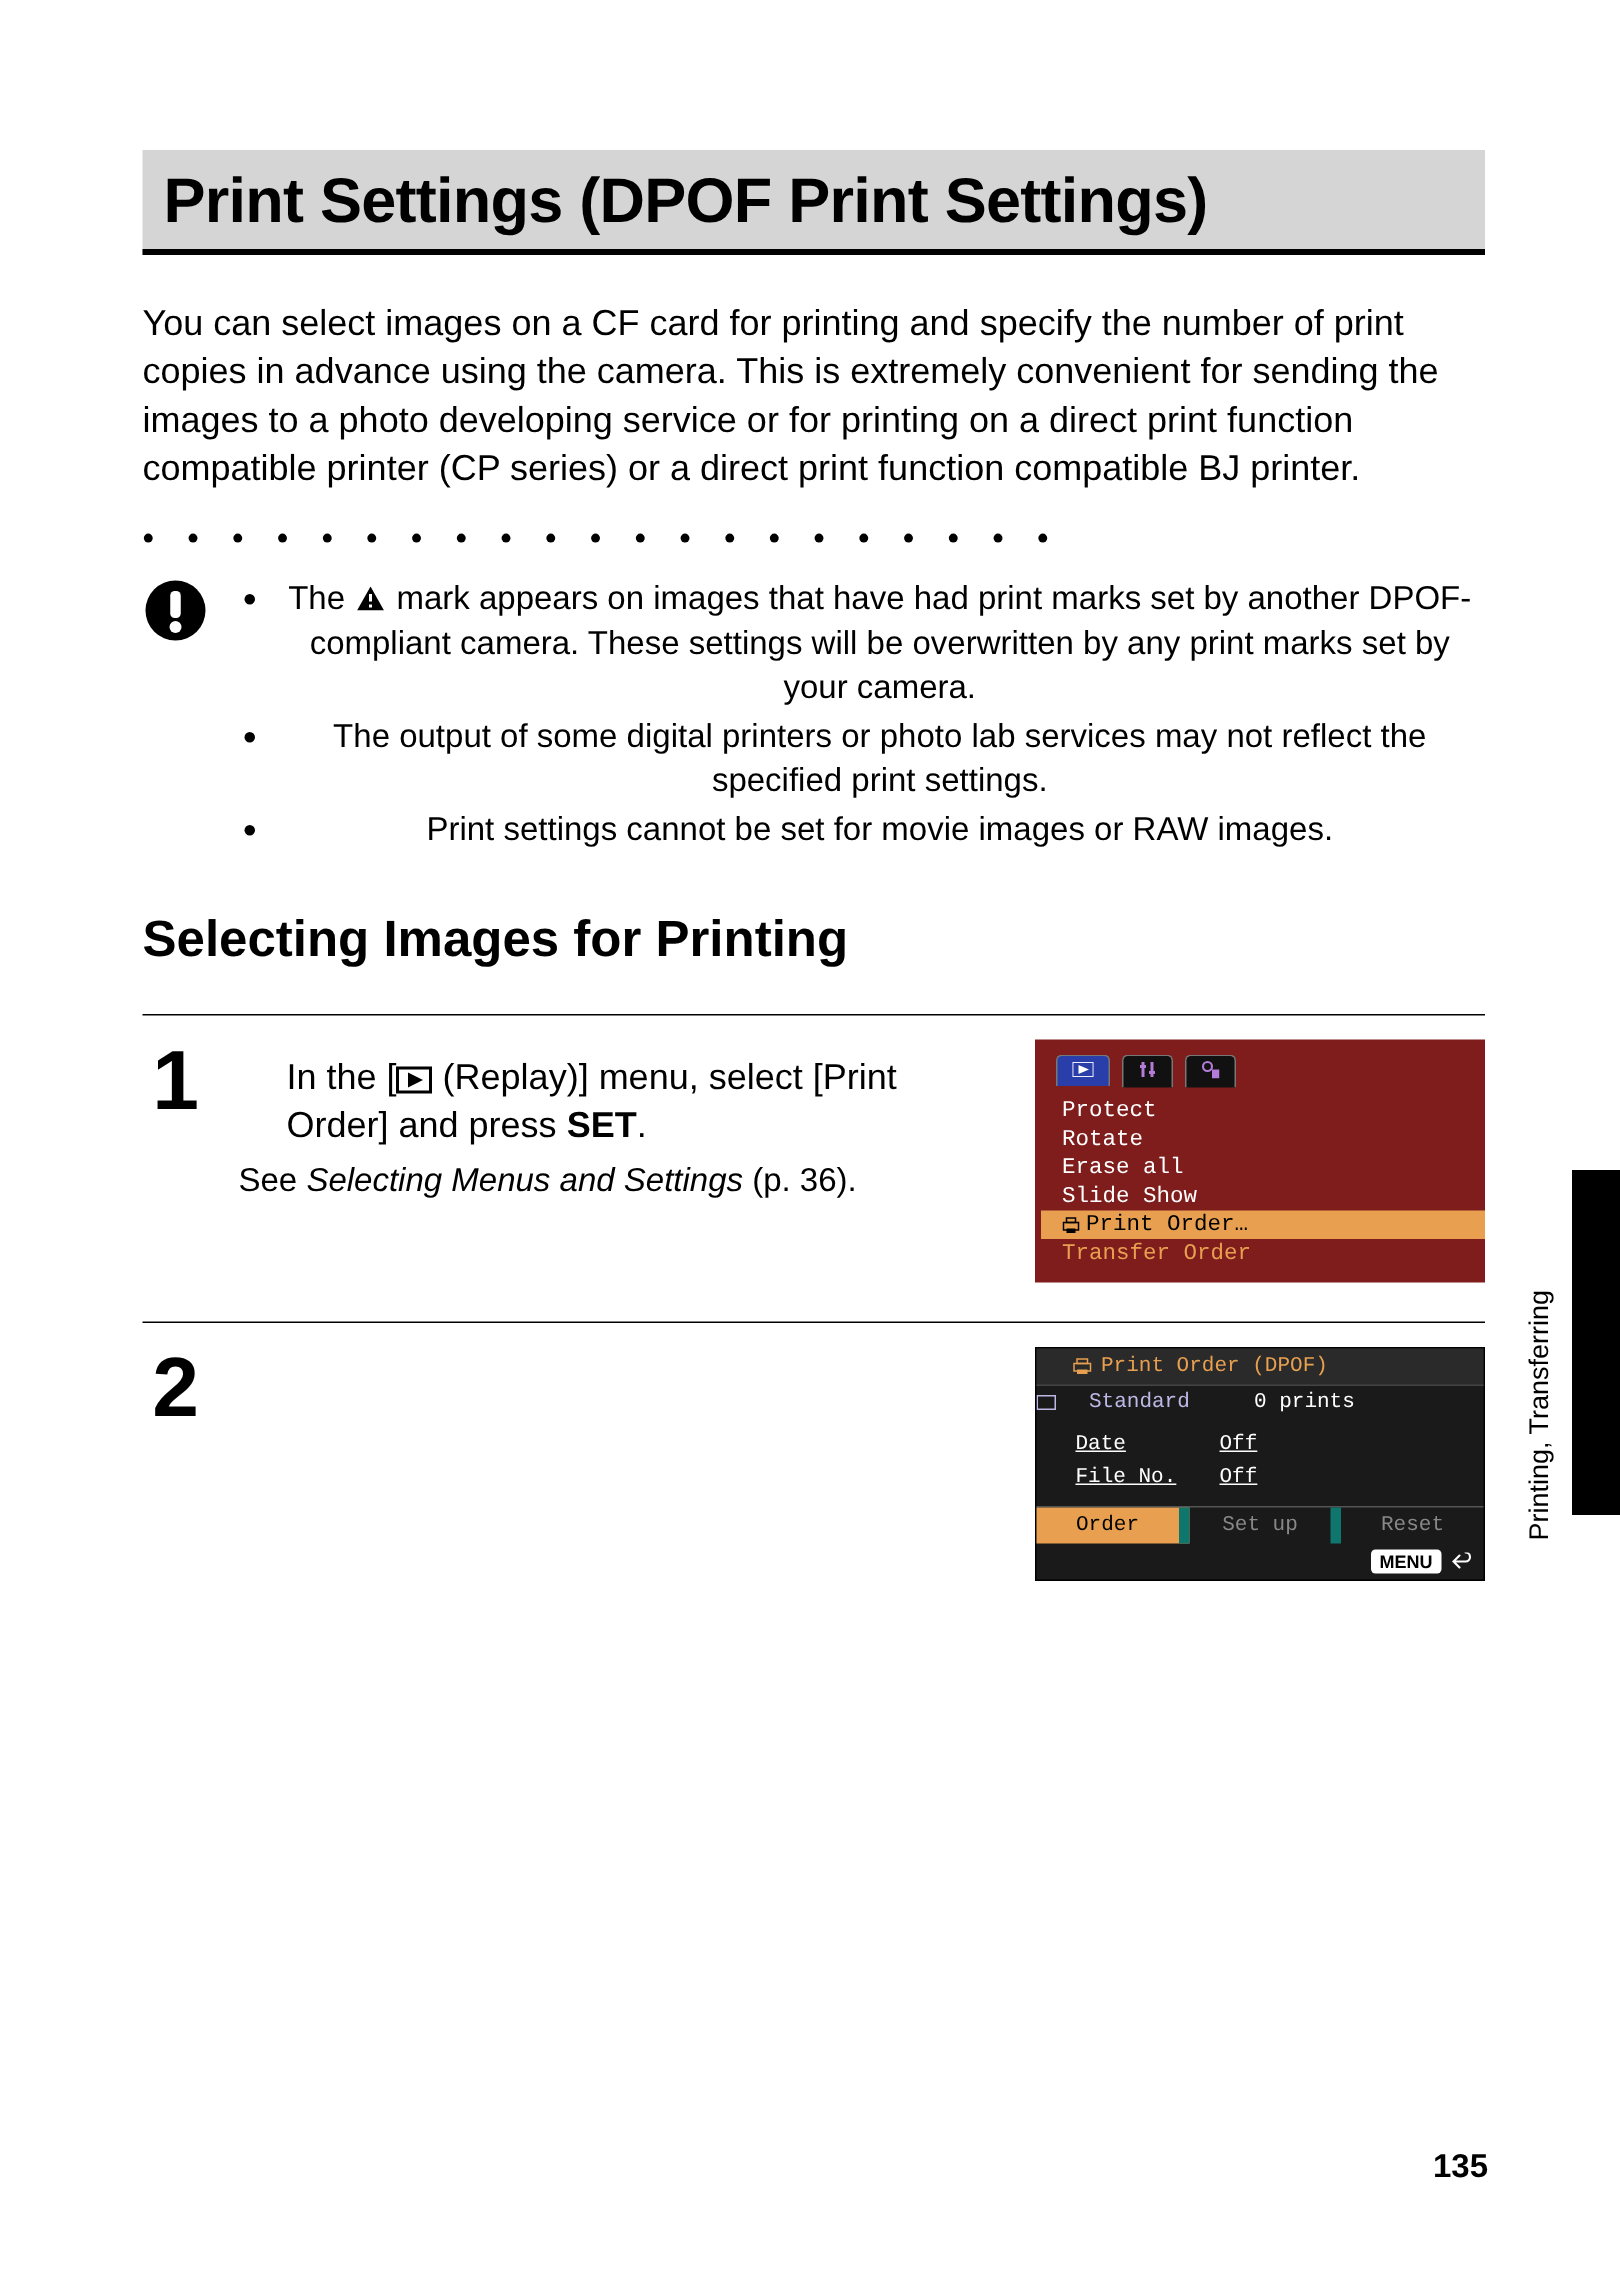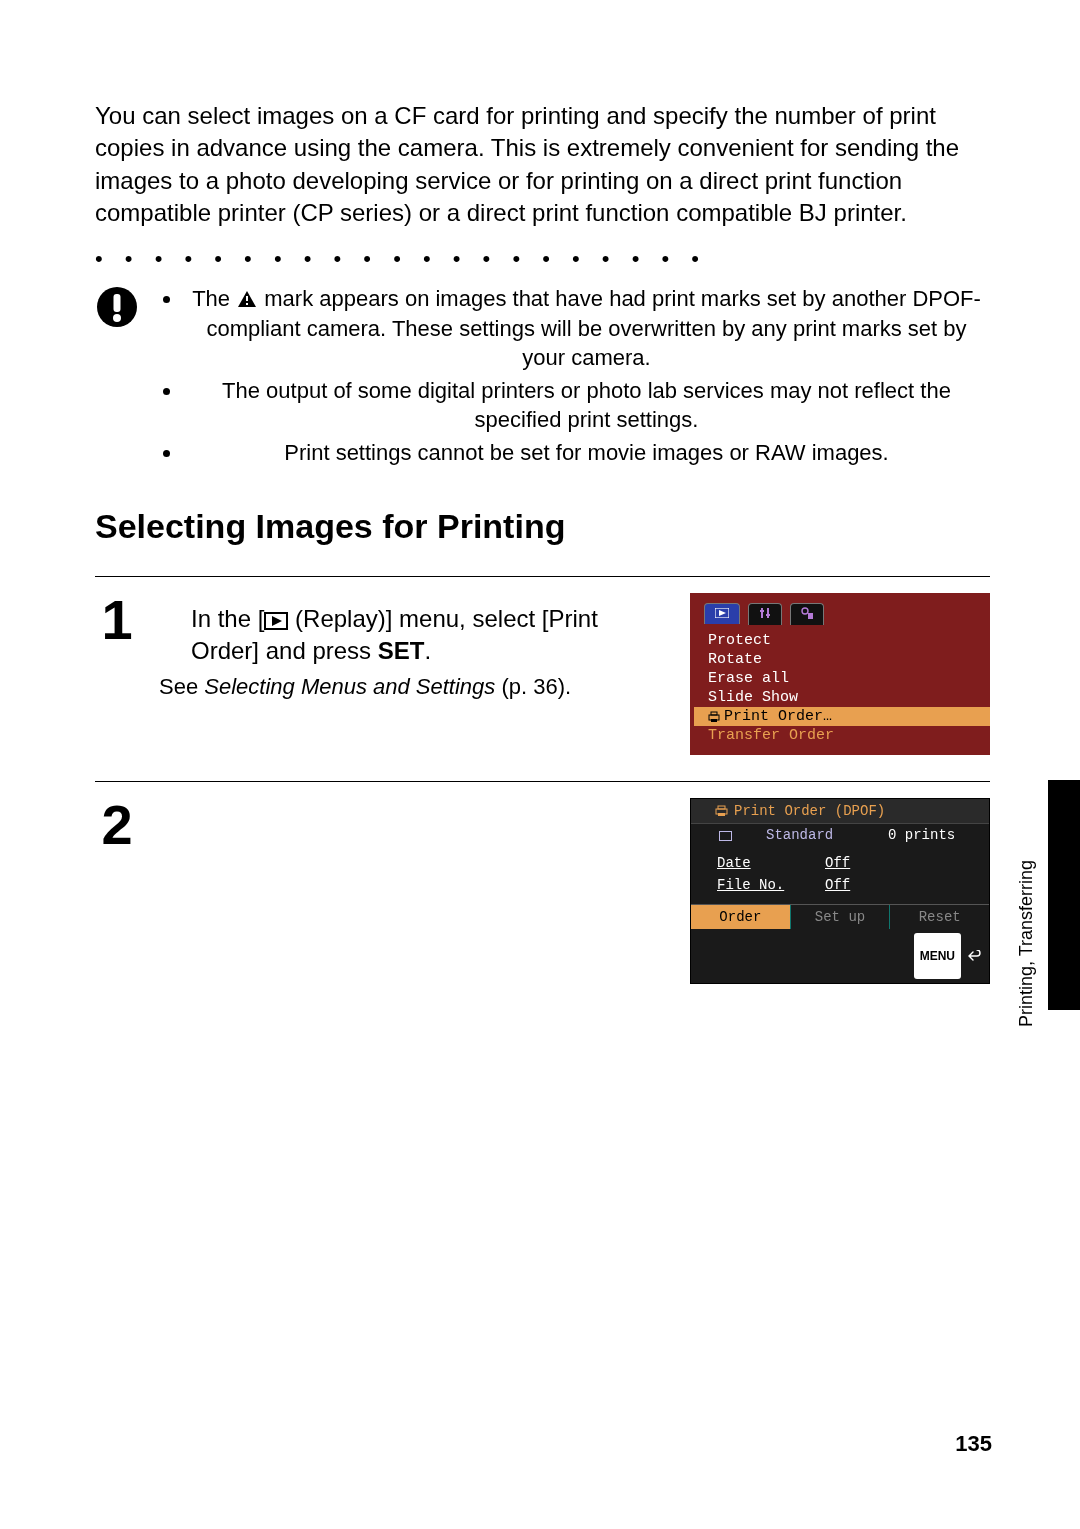--- a/index.html
+++ b/index.html
@@ -39,43 +39,46 @@
   .lcd { width: 300px; background:#7f1d1d; padding: 10px 0 10px 4px; color:#fff; font-family: "Courier New", monospace; font-size: 15px; position: relative; }
   .lcd .tabrow { display:flex; align-items:center; padding: 0 10px 6px 10px; gap: 8px; }
   .lcd .tab { border:1px solid #777; border-bottom:none; padding:3px 10px 2px 10px; background:#111; color:#b57bd8; border-radius:4px 4px 0 0; font-size:13px; }
   .lcd .tab.active { background:#2a3eaa; color:#fff; }
   .lcd .line { padding: 1px 14px; color:#fff; }
   .lcd .line.copper { color:#e8a050; }
   .lcd .line.sel { background:#e8a050; color:#000; }
 
   .lcd2 { width:300px; background:#1a1a1a; color:#fff; font-family:"Courier New",monospace; font-size:14px; border:1px solid #000; }
   .lcd2 .hdr { background:#2a2a2a; color:#e8a050; padding:4px 24px; border-bottom:1px solid #444; display:flex; gap:6px; align-items:center; }
-  .lcd2 .row { display:flex; padding:3px 28px; gap:32px; }
+  .lcd2 .row { display:flex; padding:3px 0; gap:20px; }
   .lcd2 .row .lab { color:#bdb8e6; width:90px; }
   .lcd2 .row.sub { padding-left: 26px; text-decoration: underline; }
   .lcd2 .row.sub .lab { color:#fff; width:76px; }
   .lcd2 .tabs { display:flex; border-top:1px solid #555; margin-top:8px; }
-  .lcd2 .tabs .t { flex:1; text-align:center; padding:4px 0; color:#888; border-right:1px solid #0f766e; }
+  .lcd2 .tabs .t { flex:1; text-align:center; padding:4px 0; color:#888; border-right:7px solid #0f766e; }
   .lcd2 .tabs .t:last-child { border-right:none; }
   .lcd2 .tabs .t.sel { background:#e8a050; color:#000; }
   .lcd2 .menuback { display:flex; justify-content:flex-end; padding:4px 8px; gap:6px; align-items:center; }
-  .lcd2 .menubox { background:#fff; color:#000; font-family: Arial, sans-serif; font-size:12px; font-weight:700; padding:16px 6px; border-radius:3px; }
+  .lcd2 .menubox { background:#fff; color:#000; font-family: Arial, sans-serif; font-size:12px; font-weight:700; padding:1px 6px; border-radius:3px; }
 
   .side-tab { position: absolute; right: 64px; top: 860px; transform: rotate(-90deg); transform-origin: right top; font-size: 18px; }
   .black-tab { position: absolute; right: 0; top: 780px; width: 32px; height: 230px; background:#000; }
   .pgnum { position:absolute; right: 88px; bottom: 72px; font-weight:700; font-size:22px; }
 
   .play-icon-box { display:inline-block; border:2px solid #000; padding:1px 3px; vertical-align:-3px; line-height:1; }
   .play-icon-box svg { display:block; }
 </style>
 </head>
 <body>
 
 <div class="page">
 
+  <div class="title-bar">
+    <h1>Print Settings (DPOF Print Settings)</h1>
+  </div>
 
   <p class="intro">You can select images on a CF card for printing and specify the number of print copies in advance using the camera. This is extremely convenient for sending the images to a photo developing service or for printing on a direct print function compatible printer (CP series) or a direct print function compatible BJ printer.</p>
 
   <div class="dots">• • • • • • • • • • • • • • • • • • • • •</div>
 
   <div class="warn-block">
     <div class="warn-icon">
       <svg width="42" height="42" viewBox="0 0 42 42">
         <circle cx="21" cy="21" r="20" fill="#000"></circle>
         <rect x="17.5" y="8" width="7" height="18" rx="3" fill="#fff"></rect>

